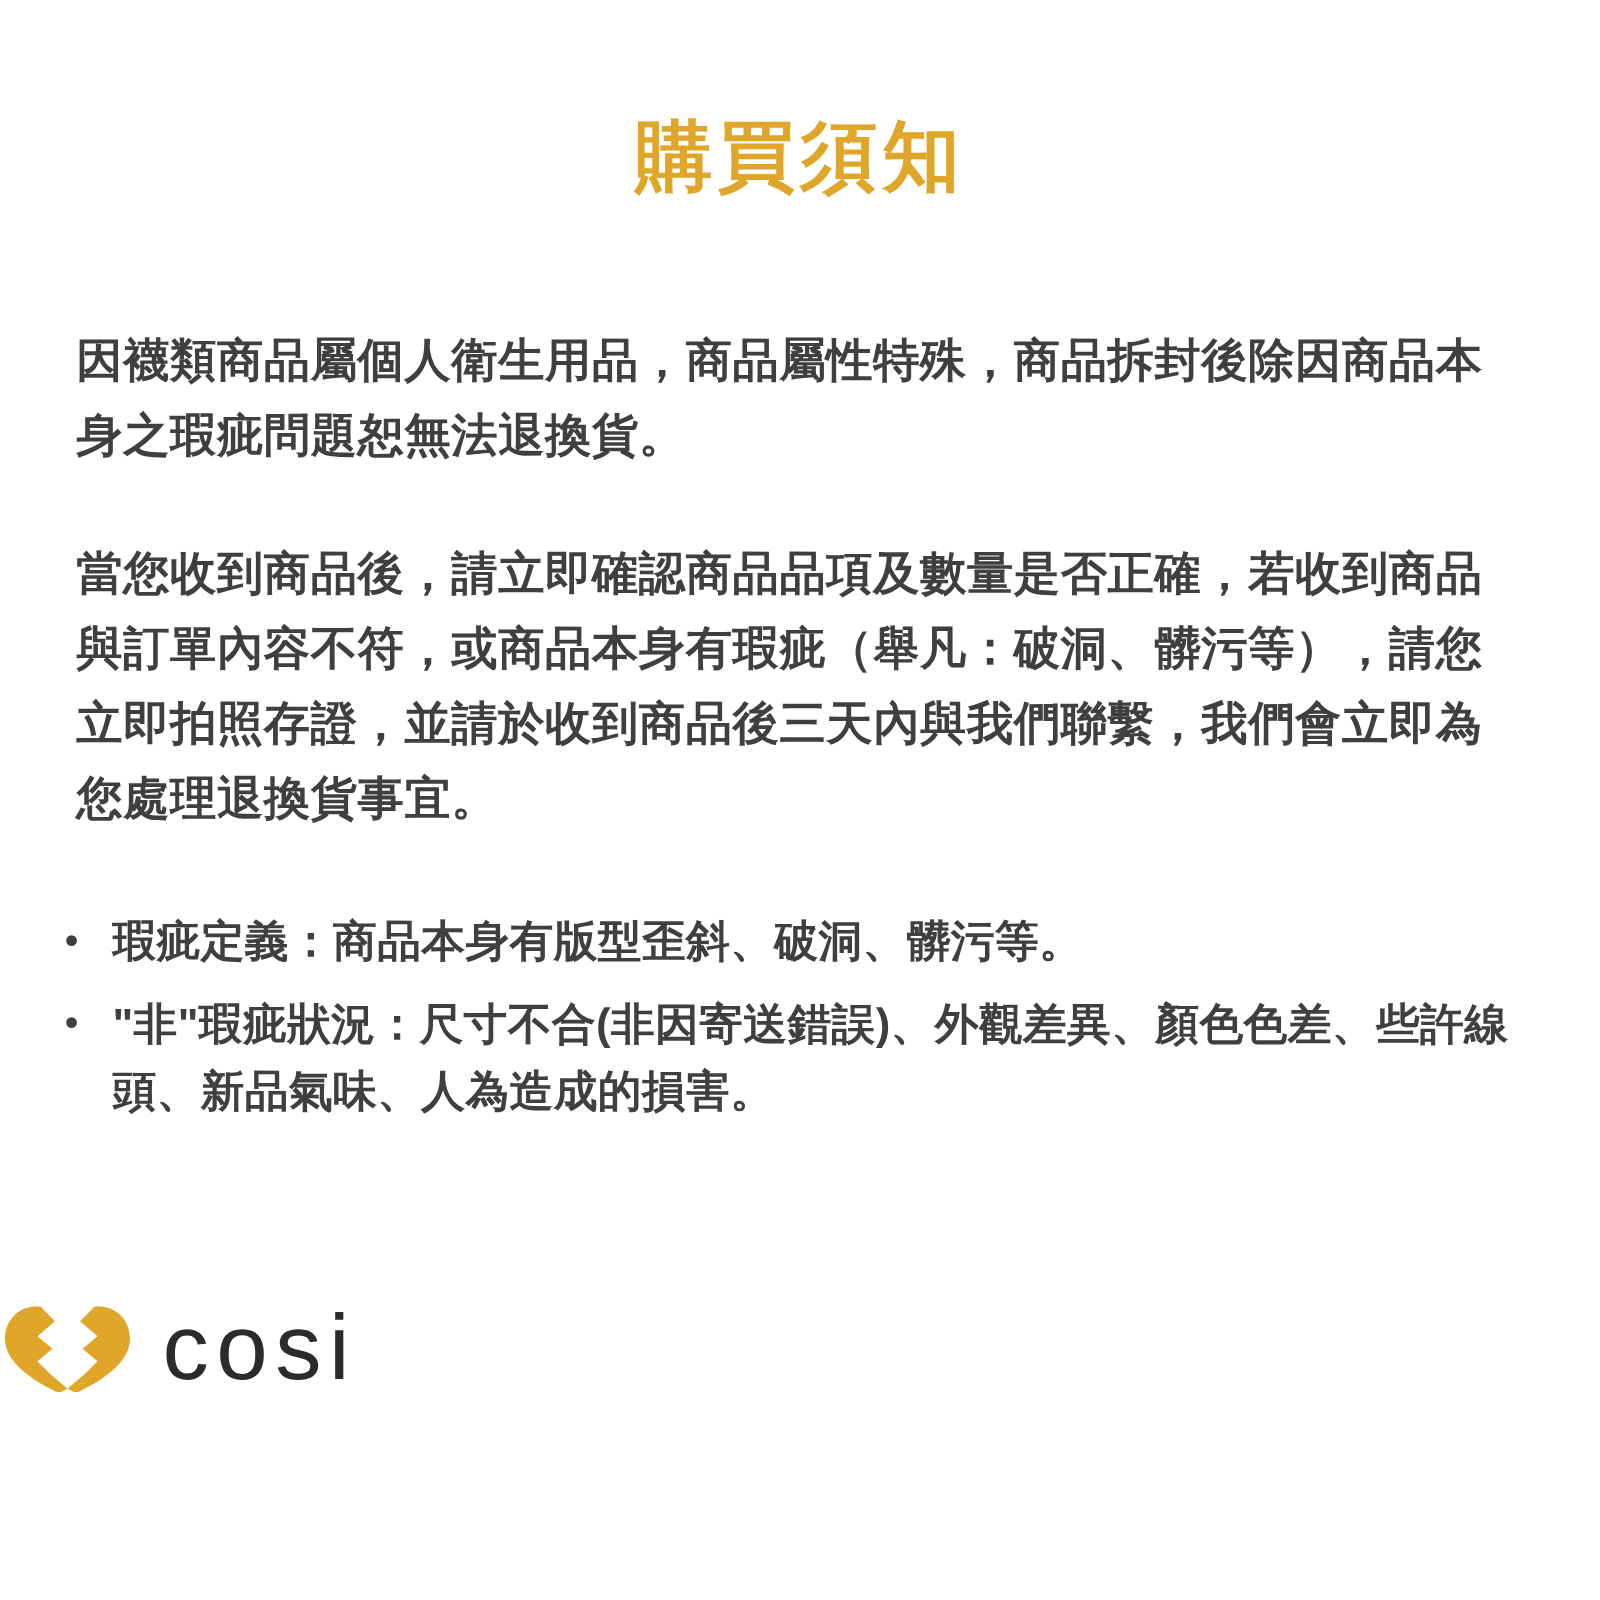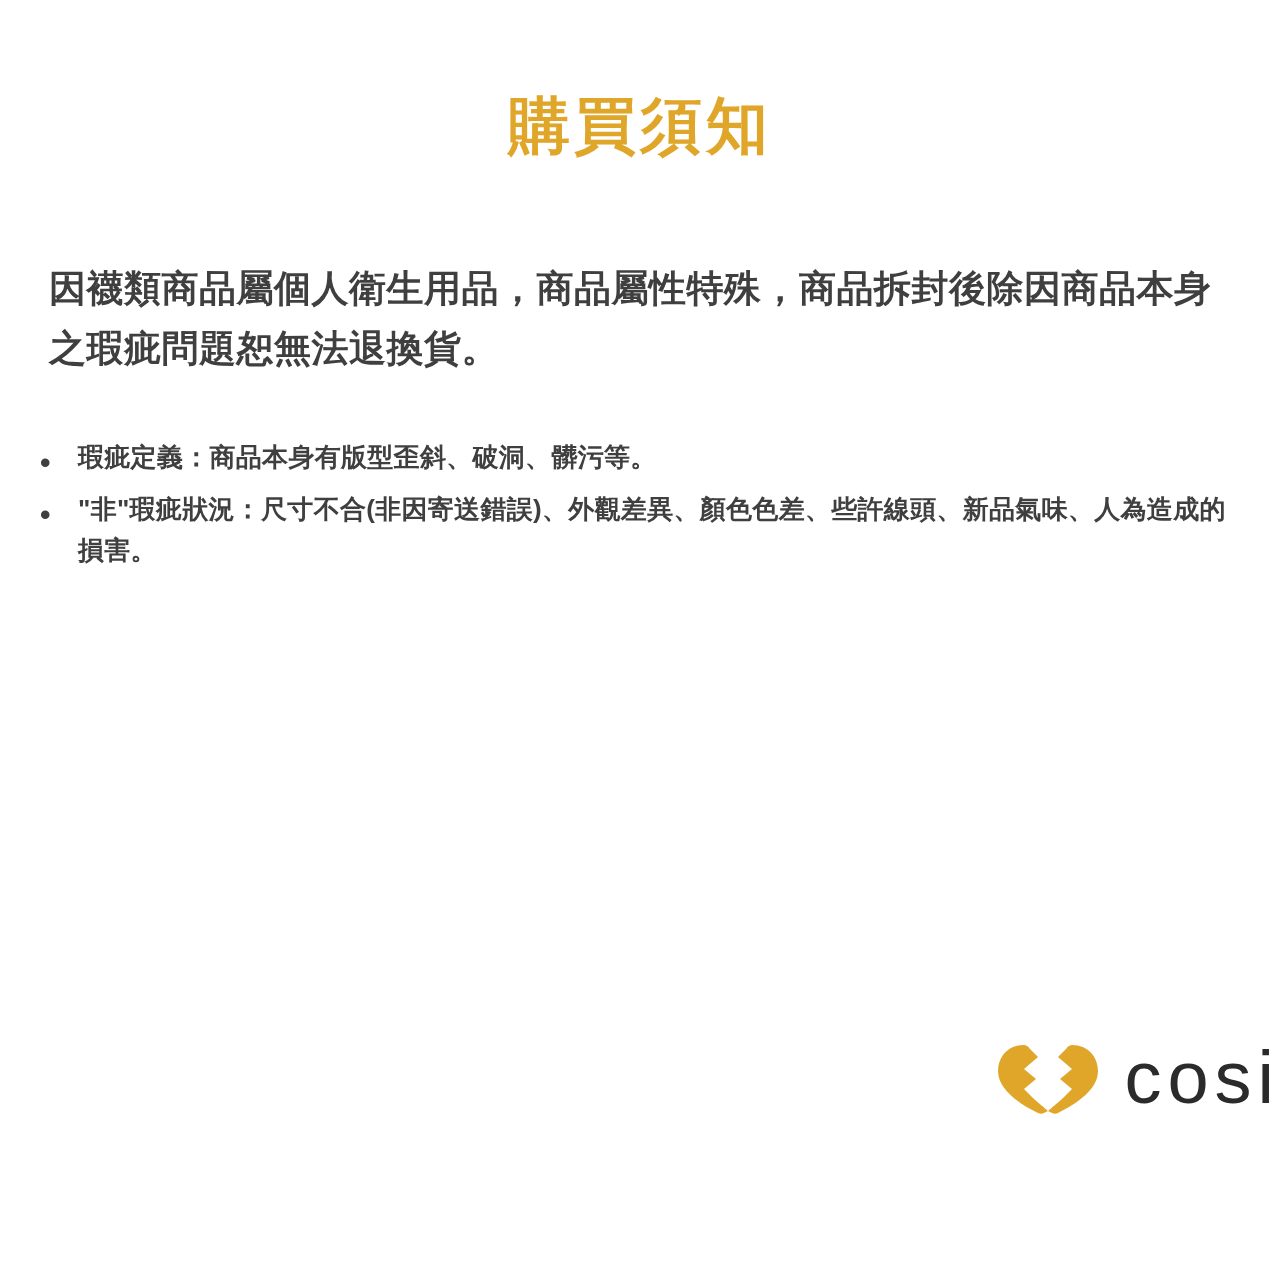--- a/index.html
+++ b/index.html
@@ -12,21 +12,21 @@
     background: #ffffff;
     font-family: "Liberation Sans", "DejaVu Sans", sans-serif;
     color: #3d3d3d;
     overflow: hidden;
   }
   .page {
     position: relative;
     width: 1280px;
     height: 1195px;
     box-sizing: border-box;
-    padding: 0 32px;
+    padding: 0 44px;
     display: flex;
     flex-direction: column;
   }
   .title {
     margin: 92px 0 0 0;
     text-align: center;
     color: #e0a62a;
     font-size: 62px;
     font-weight: 700;
     letter-spacing: 4px;
@@ -46,21 +46,21 @@
   .para + .para {
     margin-top: 50px;
   }
   .bullets {
     margin-top: 58px;
     padding: 0;
     list-style: none;
   }
   .bullet {
     position: relative;
-    font-size: 26px;
+    font-size: 35px;
     font-weight: 700;
     line-height: 1.55;
     letter-spacing: 0.3px;
     color: #3f3f3f;
     padding-left: 38px;
     margin-bottom: 12px;
   }
   .bullet::before {
     content: "•";
     position: absolute;
@@ -74,21 +74,21 @@
     display: block;
     padding-left: 8px;
   }
   .footer {
     position: absolute;
     left: 0;
     right: 0;
     bottom: 78px;
     display: flex;
     align-items: center;
-    justify-content: flex-end;
+    justify-content: flex-start;
     gap: 22px;
   }
   .logo-mark {
     width: 108px;
     height: 78px;
     display: block;
   }
   .logo-text {
     font-size: 74px;
     font-weight: 400;
@@ -100,20 +100,21 @@
 </style>
 </head>
 <body>
 
 <div class="page">
 
   <h1 class="title">購買須知</h1>
 
   <div class="body-block">
     <p class="para">因襪類商品屬個人衛生用品，商品屬性特殊，商品拆封後除因商品本身之瑕疵問題恕無法退換貨。</p>
+    <p class="para">當您收到商品後，請立即確認商品品項及數量是否正確，若收到商品與訂單內容不符，或商品本身有瑕疵（舉凡：破洞、髒污等），請您立即拍照存證，並請於收到商品後三天內與我們聯繫，我們會立即為您處理退換貨事宜。</p>
 
     <ul class="bullets">
       <li class="bullet">
         <span class="cont">瑕疵定義：商品本身有版型歪斜、破洞、髒污等。</span>
       </li>
       <li class="bullet">
         <span class="cont">"非"瑕疵狀況：尺寸不合(非因寄送錯誤)、外觀差異、顏色色差、些許線頭、新品氣味、人為造成的損害。</span>
       </li>
     </ul>
   </div>

